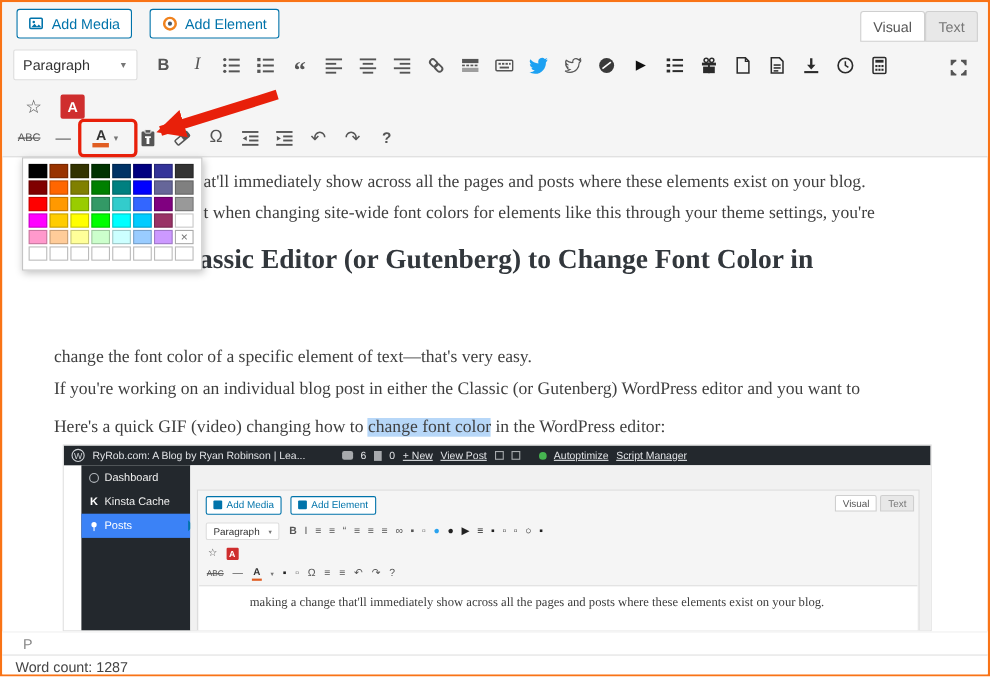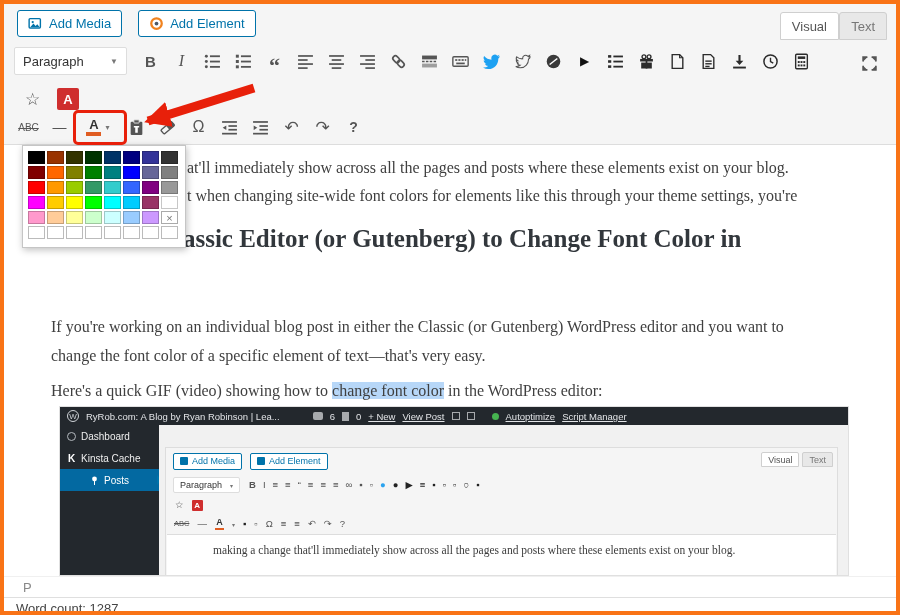--- a/index.html
+++ b/index.html
@@ -1,20 +1,20 @@
 <!DOCTYPE html>
 <html><head>
 <meta charset="utf-8">
 <style>
   * { margin:0; padding:0; box-sizing:border-box; }
   html,body { background:#fff; }
   [data-interactable="true"] { cursor:pointer; }
 
   .page { position:relative; width:900px; height:615px; overflow:hidden;
-          background:#fff; border:4px solid #f97316;
+          background:#fff; border:2px solid #f97316;
           font-family:"Liberation Sans", sans-serif; }
 
   
   .editor-top { position:absolute; left:0; top:0; right:0; height:141px;
                 background:#f5f5f5; border-bottom:1px solid #ddd; }
 
   .media-buttons { position:absolute; left:13px; top:6px; display:flex; gap:16px; z-index:5; }
   .wp-btn { display:inline-flex; align-items:center; gap:6px; height:27px; padding:0 10px;
             background:#fff; border:1px solid #0073aa; border-radius:3px;
             color:#0073aa; font-size:13px; }
@@ -97,27 +97,27 @@
              display:flex; align-items:center; justify-content:center; font-size:8px; color:#cfd3d7; }
   .mb-site { margin-right:26px; white-space:nowrap; }
   .ab-ic { display:inline-block; background:#a7aaad; }
   .bubble { width:10px; height:8px; border-radius:2px; }
   .flag { width:7px; height:9px; }
   .absq { width:8px; height:8px; border:1px solid #a7aaad; background:transparent; }
   .mb-dot { width:7px; height:7px; border-radius:50%; background:#46b450; margin-left:10px; }
   .mb-link { white-space:nowrap;text-decoration:underline; }
   .mb-gap { }
 
-  .mb-body { display:flex; height:160px; }
+  .mb-body { display:flex; height:160px;margin-left:16px; }
   .mb-sidebar { width:99px; background:#23282d; flex:none; }
   .mb-item { height:22px; display:flex; align-items:center; gap:5px; padding:0 7px;
              color:#eee; font-size:10px; white-space:nowrap; }
   .mb-ic-circle { width:9px; height:9px; border:1px solid #b4b9be; border-radius:50%; flex:none; }
   .kinsta-k { font-weight:bold; font-size:10px; color:#fff; width:9px; text-align:center; flex:none; }
-  .mb-item.posts { background:#0369a1; color:#fff; position:relative;justify-content:center; }
+  .mb-item.posts { background:#3b82f6; color:#fff; position:relative; }
   .mb-item.posts:after { content:""; position:absolute; right:-8px; top:50%; margin-top:-5px;
                          border:5px solid transparent; border-left-color:#0073aa; }
   .mb-sub { background:#32373c; padding:3px 0 6px 0; }
   .mb-subitem { padding:3px 10px 3px 12px; font-size:10px; color:#b4b9be; white-space:nowrap; }
   .mb-subitem.current { color:#fff; font-weight:bold; }
 
   .mb-main { flex:1; background:#f1f1f1; position:relative; }
   .mb-editor { position:absolute; left:6px; right:10px; top:22px; bottom:0;
                background:#f5f5f5; border:1px solid #ddd; }
   .mb-btnrow { height:26px; display:flex; align-items:center; gap:8px; padding:0 7px; position:relative; }
@@ -500,25 +500,25 @@
   </div>
 
   <div class="frag1" data-interactable="true">
     <div data-interactable="false">at'll immediately show across all the pages and posts where these elements exist on your blog.</div>
     <div data-interactable="false">t when changing site-wide font colors for elements like this through your theme settings, you're</div>
   </div>
 
   <div class="heading-frag" data-interactable="true">lassic Editor (or Gutenberg) to Change Font Color in</div>
 
   <div class="para2" data-interactable="true">
+    <div data-interactable="false">change the font color of a specific element of text—that's very easy.</div>
     <div data-interactable="false">If you're working on an individual blog post in either the Classic (or Gutenberg) WordPress editor and you want to</div>
-    <div data-interactable="false">change the font color of a specific element of text—that's very easy.</div>
-  </div>
-
-  <div class="para3" data-interactable="true"><span data-interactable="false">Here's a quick GIF (video) showing how to </span><span class="hl" data-interactable="false">change font color</span><span data-interactable="false"> in the WordPress editor:</span></div>
+  </div>
+
+  <div class="para3" data-interactable="true"><span data-interactable="false">Here's a quick GIF (video) changing how to </span><span class="hl" data-interactable="false">change font color</span><span data-interactable="false"> in the WordPress editor:</span></div>
 
   <div class="embed" data-interactable="true">
     <div class="mb-adminbar" data-interactable="false">
       <span class="wp-logo" data-interactable="true">W</span>
       <span class="mb-site" data-interactable="true">RyRob.com: A Blog by Ryan Robinson | Lea...</span>
       <span class="ab-ic bubble" data-interactable="true"></span>
       <span data-interactable="false">6</span>
       <span class="ab-ic flag" data-interactable="true"></span>
       <span data-interactable="false">0</span>
       <span class="mb-link" data-interactable="true">+ New</span>

